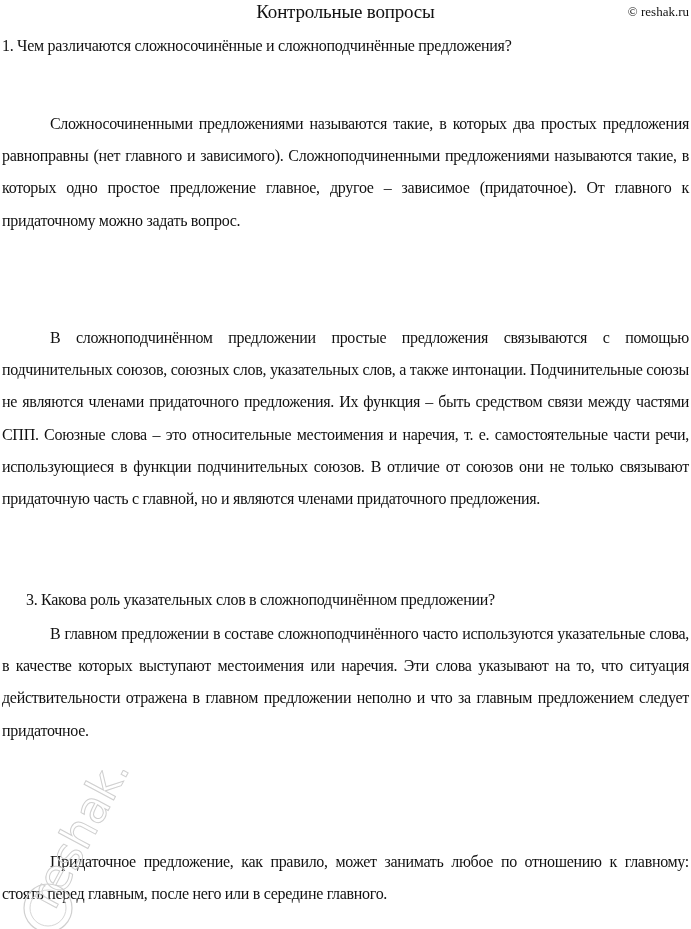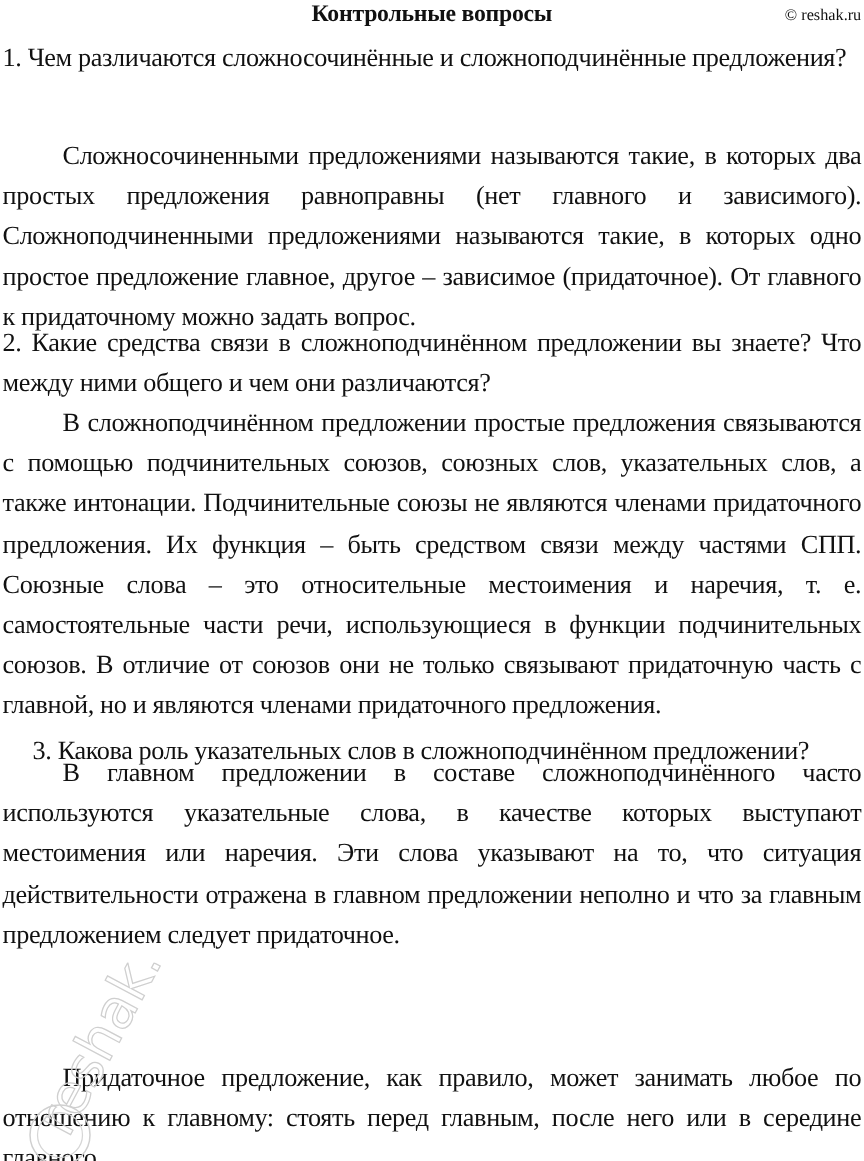--- a/index.html
+++ b/index.html
@@ -5,29 +5,29 @@
   html, body { margin: 0; padding: 0; background: #ffffff; }
   body {
     width: 691px; height: 929px; overflow: hidden; position: relative;
     font-family: "Liberation Serif", "DejaVu Serif", serif;
     color: #111111;
   }
   .page { position: absolute; left: 0; top: 0; width: 691px; height: 929px; }
   .header { position: relative; height: 30px; }
   .title {
     position: absolute; left: 0; right: 0; top: 0;
-    text-align: center; font-weight: bold; font-size: 19px; line-height: 24px;
+    text-align: center; font-weight: normal; font-size: 19px; line-height: 24px;
     letter-spacing: -0.2px;
   }
   .copyright {
     position: absolute; right: 2px; top: 0; font-size: 13px; line-height: 24px;
   }
   .block {
     position: absolute; left: 2px; width: 687px;
-    font-size: 21px; line-height: 32.2px; text-align: justify;
+    font-size: 16px; line-height: 32.2px; text-align: justify;
     letter-spacing: -0.3px;
   }
   .q { }
   .a { text-indent: 48px; }
   .watermark {
     position: absolute; left: 18px; top: 770px; width: 120px; height: 160px;
     pointer-events: none;
   }
 </style>
 </head>
@@ -36,25 +36,24 @@
 <div class="page">
 
   <div class="header">
     <div class="title">Контрольные вопросы</div>
     <div class="copyright">© reshak.ru</div>
   </div>
 
   <div class="block q" style="top:30px;">1. Чем различаются сложносочинённые и сложноподчинённые предложения?</div>
   <div class="block a" style="top:108px;">Сложносочиненными предложениями называются такие, в которых два простых предложения равноправны (нет главного и зависимого). Сложноподчиненными предложениями называются такие, в которых одно простое предложение главное, другое – зависимое (придаточное). От главного к придаточному можно задать вопрос.</div>
 
-  <div class="block q" style="top:258px;">2. Какие средства связи в сложноподчинённом предложении вы знаете? Что между ними общего и чем они различаются?</div>
   <div class="block a" style="top:322px;">В сложноподчинённом предложении простые предложения связываются с помощью подчинительных союзов, союзных слов, указательных слов, а также интонации. Подчинительные союзы не являются членами придаточного предложения. Их функция – быть средством связи между частями СПП. Союзные слова – это относительные местоимения и наречия, т. е. самостоятельные части речи, использующиеся в функции подчинительных союзов. В отличие от союзов они не только связывают придаточную часть с главной, но и являются членами придаточного предложения.</div>
 
   <div class="block q" style="top:584px;margin-left:24px;">3. Какова роль указательных слов в сложноподчинённом предложении?</div>
-  <div class="block a" style="top:602px;">В главном предложении в составе сложноподчинённого часто используются указательные слова, в качестве которых выступают местоимения или наречия. Эти слова указывают на то, что ситуация действительности отражена в главном предложении неполно и что за главным предложением следует придаточное.</div>
+  <div class="block a" style="top:618px;">В главном предложении в составе сложноподчинённого часто используются указательные слова, в качестве которых выступают местоимения или наречия. Эти слова указывают на то, что ситуация действительности отражена в главном предложении неполно и что за главным предложением следует придаточное.</div>
 
   <div class="block a" style="top:846px;">Придаточное предложение, как правило, может занимать любое по отношению к главному: стоять перед главным, после него или в середине главного.</div>
 
   <svg class="watermark" viewBox="0 0 120 160">
     <g transform="rotate(-62 60 80)" fill="none" stroke="#c8c8c8" stroke-width="1">
       <text x="-5" y="88" font-size="44" font-family="DejaVu Sans, sans-serif" fill="none" stroke="#cfcfcf" stroke-width="1">reshak.ru</text>
     </g>
     <circle cx="30" cy="138" r="24" fill="none" stroke="#d0d0d0" stroke-width="1.2"></circle>
     <circle cx="30" cy="138" r="18" fill="none" stroke="#d6d6d6" stroke-width="1"></circle>
   </svg>

